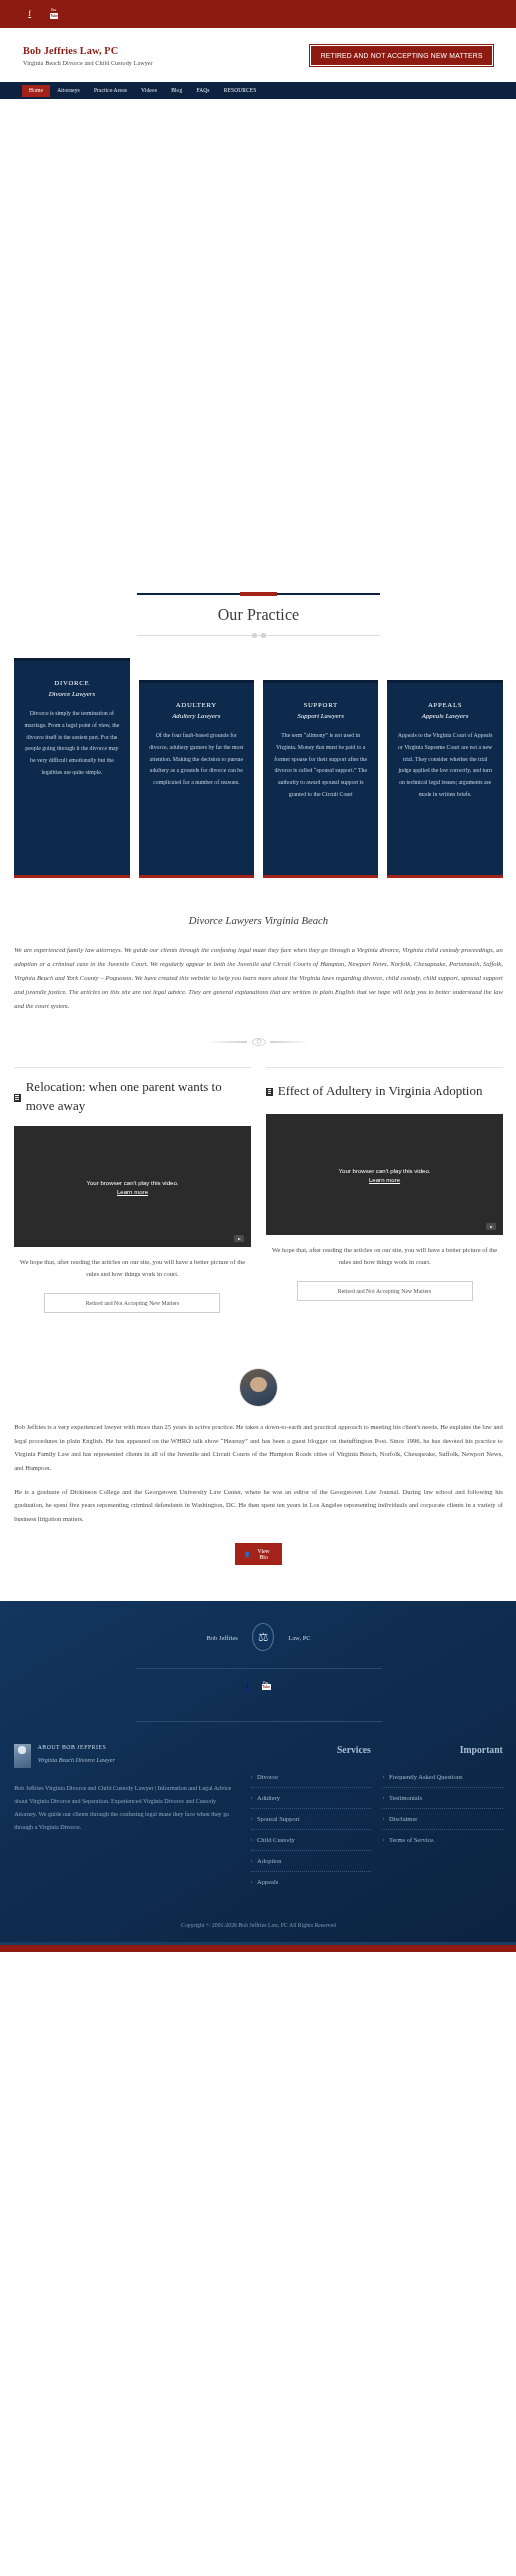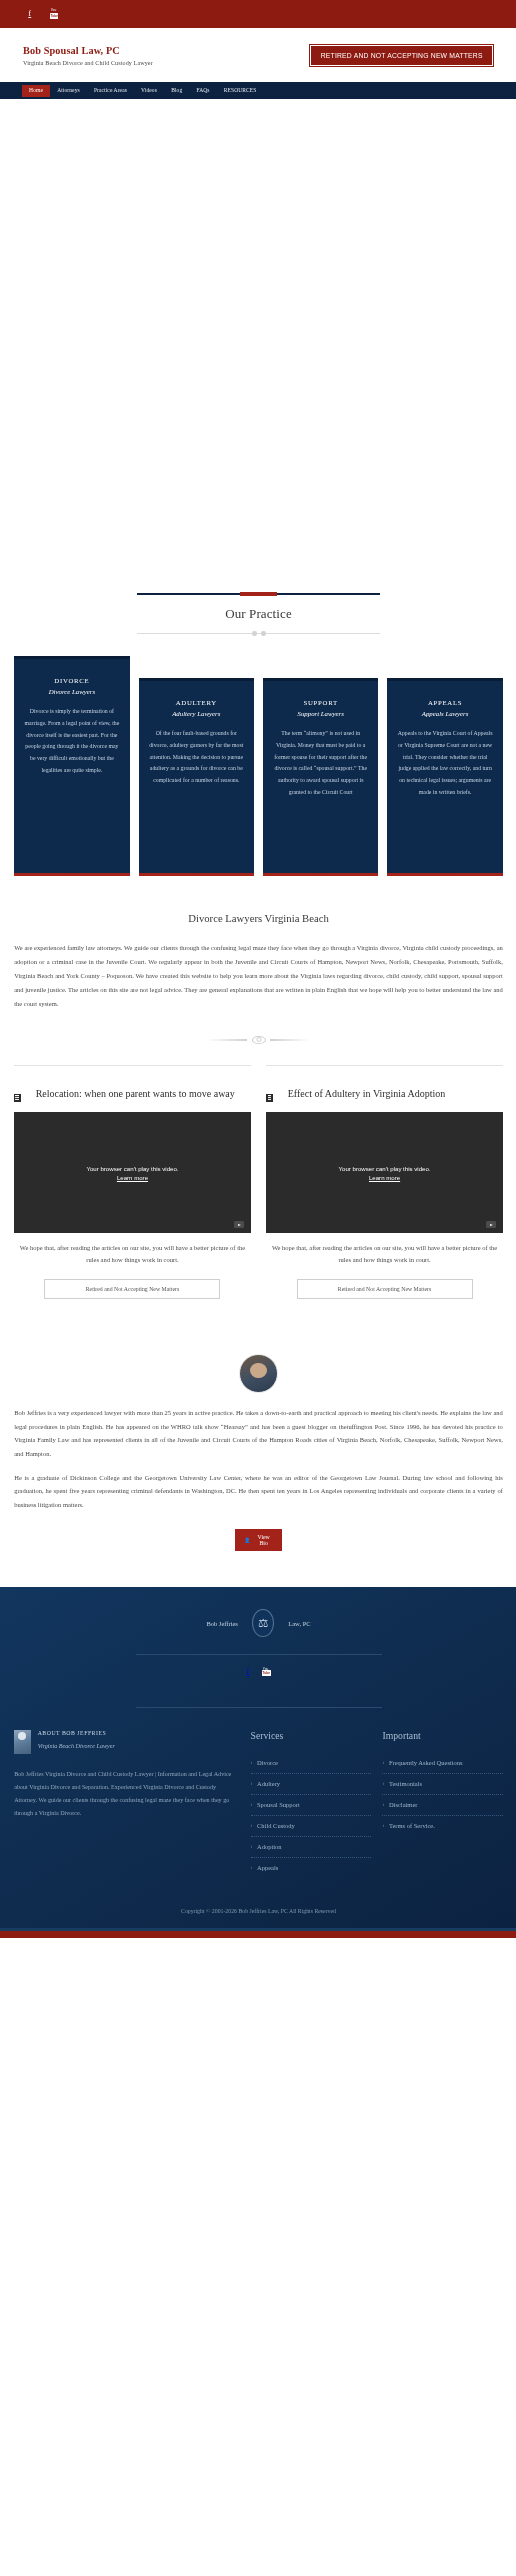--- a/index.html
+++ b/index.html
@@ -115,21 +115,21 @@
 
   
   .sect-head { text-align: center; padding-top: 7.8px; }
   .rule-wrap {
     width: 243px; margin: 0 auto;
     display:flex; align-items:center; justify-content:center;
   }
   .rule-left, .rule-right { flex:1; height: 2.6px; background:#0d2240; }
   .rule-mid { width: 37px; height: 3.9px; background:#a3221a; }
   .sect-title {
-    font-size: 13px;
+    font-size: 16px;
     color: #3a3a3a;
     margin-top: 10.3px;
     letter-spacing: 0.1px;
     font-weight: normal;
   }
   .dots-rule {
     width: 243px; margin: 9px auto 0;
     position: relative; height: 5.2px;
   }
   .dots-rule:before {
@@ -184,21 +184,21 @@
     position: absolute;
     bottom: -3.2px; left: 50%;
     transform: translateX(-50%);
     width: 0; height: 0;
     border-left: 4.5px solid transparent;
     border-right: 4.5px solid transparent;
     border-bottom: 3.9px solid #a3221a;
   }
 
   
-  .article { padding: 36px 14.2px 0; }
+  .article { padding: 36px 14.2px 0; font-style: italic; }
   .article h2 {
     text-align: center;
     font-size: 10.7px;
     color: #3a3a3a;
     font-weight: normal;
     margin-bottom: 17px;
   }
   .article p {
     font-size: 6.5px;
     line-height: 2.15;
@@ -234,26 +234,26 @@
 
   
   .vids {
     display: flex; gap: 15.5px;
     padding: 18px 14.2px 0;
   }
   .vidcol { flex: 1; }
   .vidcol .vh {
     border-top: 0.6px solid #e2e2e2;
     padding-top: 10.3px;
-    font-size: 10px;
+    font-size: 13px;
     color: #2e2e2e;
     line-height: 1.45;
     display: flex;
-    gap: 15px;
-    align-items: flex-end;
+    gap: 5px;
+    align-items: center;
     min-height: 37px;
   }
   .doc-icon {
     display:inline-block; width:6.5px; height:8.4px;
     background:#2b2b2b; position:relative; flex:none; margin-top:1.9px;
   }
   .doc-icon:after {
     content:""; position:absolute; top:1.3px; left:1.3px;
     width:3.9px; height:0.6px; background:#fff;
     box-shadow: 0 1.9px 0 #fff, 0 3.9px 0 #fff;
@@ -390,22 +390,23 @@
     font-size: 5.8px; letter-spacing: 0.5px; font-weight: normal;
     color: #c9d7e6; margin-bottom: 3.9px;
   }
   .f-about .ital { font-size: 6.1px; font-style: italic; color:#a9bccf; }
   .f-about p {
     margin-top: 14.2px;
     font-size: 6.1px; line-height: 2.1; color:#8fa6bd;
   }
   .f-col { flex: 1; }
   .f-col h4 {
-    font-size: 9.7px; font-weight: normal; color: #a8bcd2;
+    font-size: 9.7px; font-weight: bold; color: #a8bcd2;
     margin-bottom: 12px;
+    text-align: right;
   }
   .f-col ul { list-style: none; }
   .f-col li {
     border-bottom: 0.6px dotted #35567c;
     padding: 5.2px 0;
   }
   .f-col li:last-child { border-bottom: none; }
   .f-col a {
     color: #9fb4ca; font-size: 6.5px; text-decoration: none;
     display: flex; gap: 4.5px; align-items: flex-start;
@@ -429,21 +430,21 @@
     <a class="sicon" href="#">
       <span class="yt-glyph">
         <span class="yt-top">You</span>
         <span class="yt-box">Tube</span>
       </span>
     </a>
   </div>
 
   <div class="header">
     <div>
-      <div class="brand-name">Bob Spousal Law, PC</div>
+      <div class="brand-name">Bob Jeffries Law, PC</div>
       <div class="brand-tag">Virginia Beach Divorce and Child Custody Lawyer</div>
     </div>
     <button class="cta-btn">RETIRED AND NOT ACCEPTING NEW MATTERS</button>
   </div>
 
   <div class="nav">
     <a href="#" class="active">Home</a>
     <a href="#">Attorneys</a>
     <a href="#">Practice Areas</a>
     <a href="#">Videos</a>

